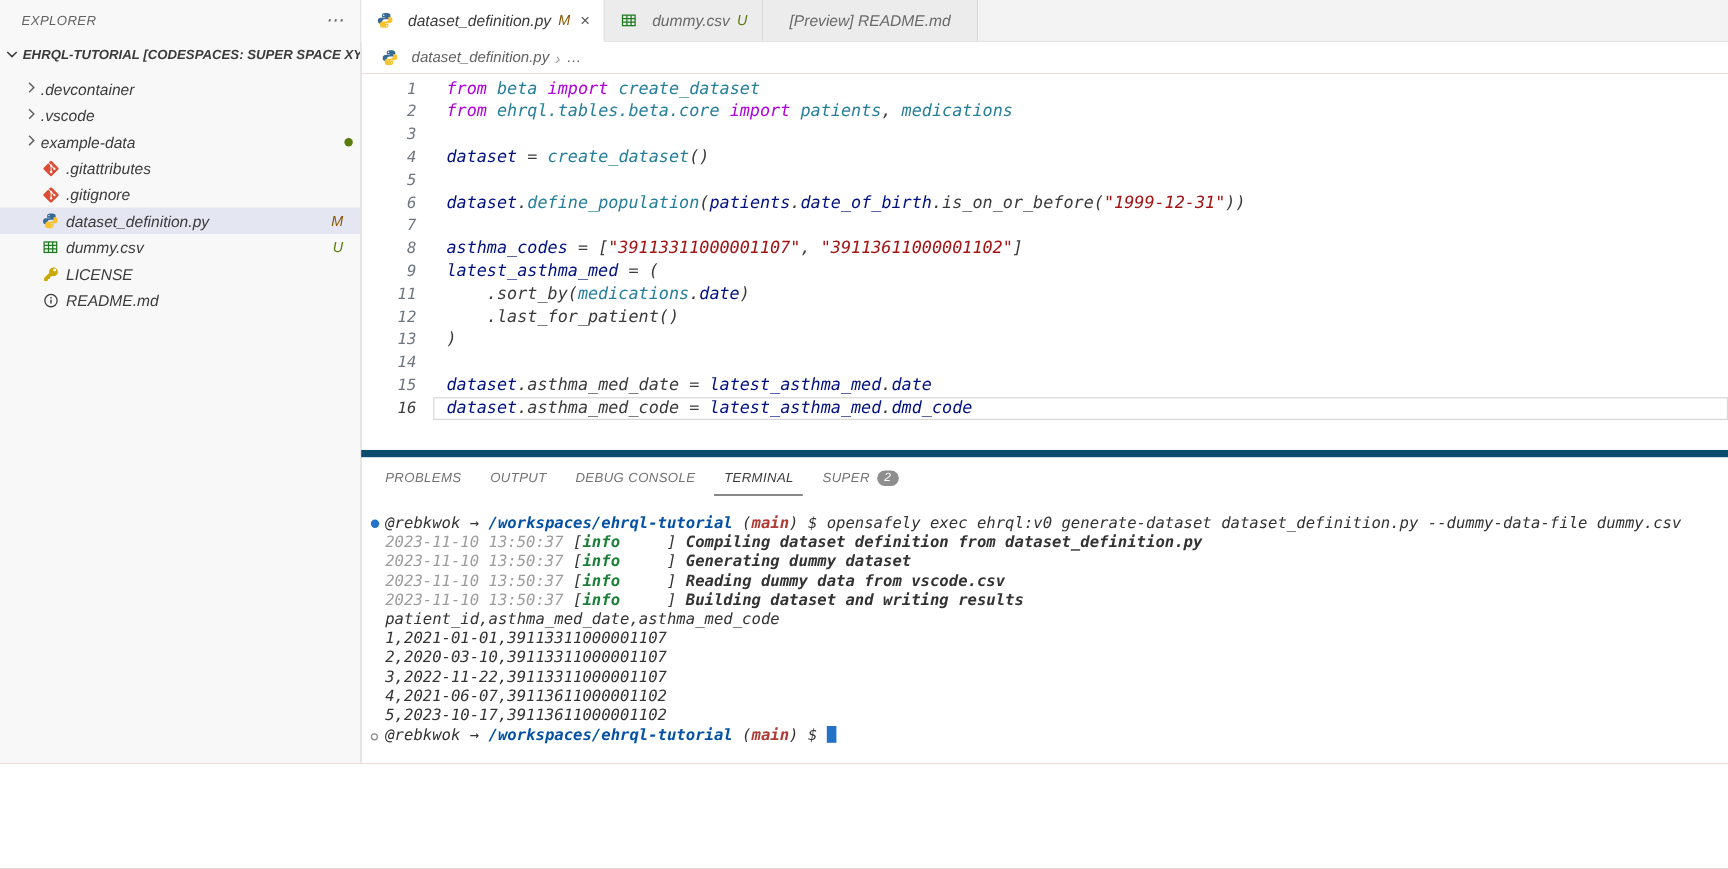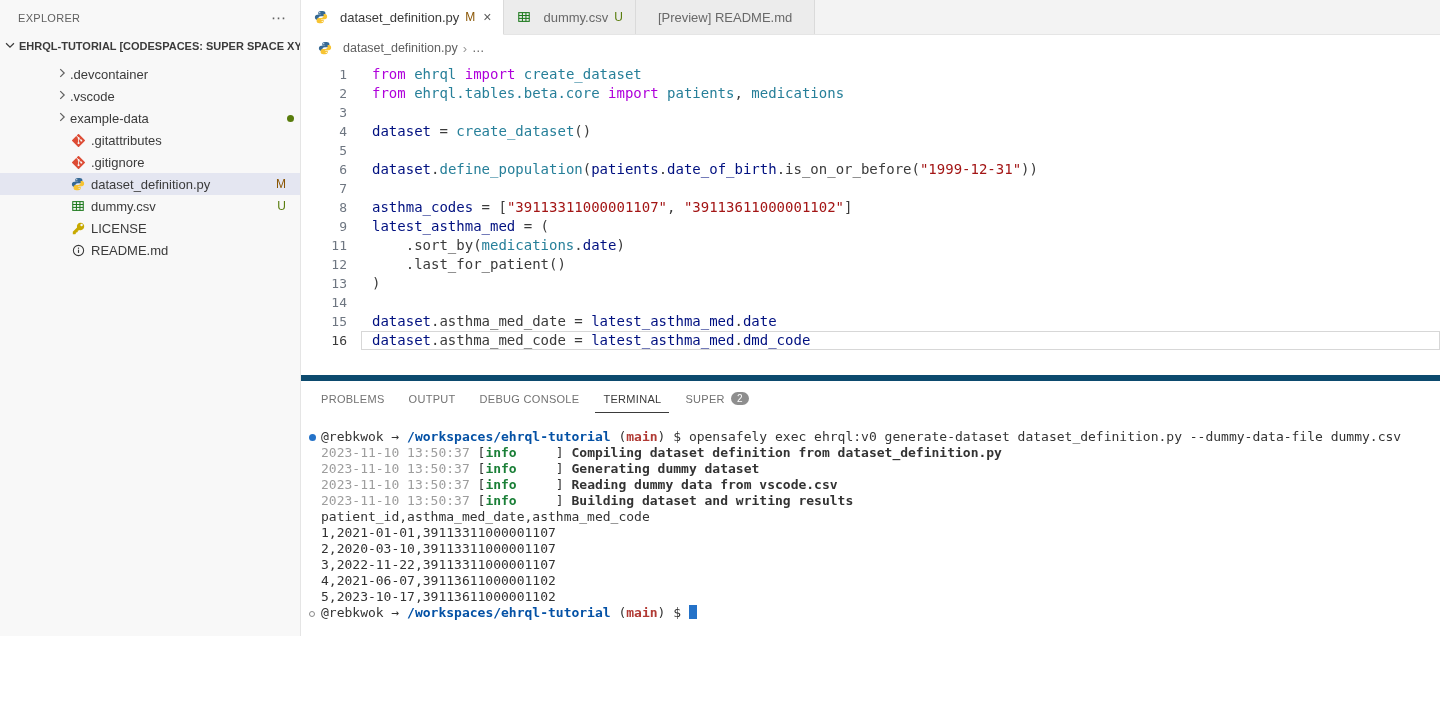--- a/index.html
+++ b/index.html
@@ -2,36 +2,36 @@
 <html style="--c-modified: #895503; --c-untracked: #587c0c; --c-keyword: #af00db; --c-namespace: #267f99; --c-variable: #001080; --c-string: #a31515; --c-terminalPath: #0451a5; --c-terminalBranch: #b13a34; --c-infoGreen: #1a7f37; --c-promptDot: #2472c8; --c-selectionBg: #e4e6f1;"><head>
 <meta charset="utf-8">
 <style>
   * { box-sizing: border-box; }
   html,body { margin:0; padding:0; }
   body {
     width:1440px; height:724px; overflow:hidden;
     font-family:"Liberation Sans", sans-serif;
     background:#ffffff; color:#3b3b3b;
   }
-  .app { display:flex; width:1440px; height:636px; background:#b91c1c; }
+  .app { display:flex; width:1440px; height:636px; background:#b91c1c;font-style:italic; }
 
   
   .sidebar {
     width:301px; min-width:301px; height:100%;
     background:#f8f8f8; border-right:1px solid #e5e5e5;
     display:flex; flex-direction:column; overflow:hidden;
   }
   .sb-header { height:35px; display:flex; align-items:center; justify-content:space-between; padding:0 14px 0 18px; }
   .sb-title { font-size:11px; color:#616161; letter-spacing:.3px; }
   .sb-more { color:#616161; font-size:15px; cursor:pointer; line-height:1; }
   .ws-row { height:22px; display:flex; align-items:center; gap:2px; padding-left:3px;
             font-weight:bold; font-size:11px; color:#3b3b3b; white-space:nowrap; overflow:hidden; cursor:pointer; }
   .ws-label { overflow:hidden; text-overflow:clip; }
   .tree { padding-top:6px; font-size:13px; }
-  .tree-row { height:22px; display:flex; align-items:center; position:relative; cursor:pointer; white-space:nowrap;padding-left:36px; }
+  .tree-row { height:22px; display:flex; align-items:center; position:relative; cursor:pointer; white-space:nowrap; }
   .tree-row.selected { background:var(--c-selectionBg,#e4e6f1); }
   .row-indent { display:inline-block; width:16px; min-width:16px; margin-left:18px; text-align:center; }
   .row-icon { display:inline-flex; width:16px; min-width:16px; justify-content:center; align-items:center; margin-right:5px; }
   .row-label { color:#3b3b3b; }
   .row-badge { position:absolute; right:14px; font-size:12px; }
   .row-badge.modified { color:var(--c-modified,#895503); }
   .row-badge.untracked { color:var(--c-untracked,#587c0c); }
   .row-dot { position:absolute; right:6px; width:7px; height:7px; border-radius:50%; background:var(--c-untracked,#587c0c); }
 
   
@@ -237,21 +237,21 @@
           </svg>
         </span>
       <span>dataset_definition.py</span>
       <span class="bc-sep">›</span>
       <span>…</span>
     </div>
 
     <div class="editor" id="code">
         <div class="code-line">
           <span class="ln">1</span>
-          <span class="lc"><span class="tk-k">from</span><span class="tk-p"> </span><span class="tk-t">ehrql</span><span class="tk-p"> </span><span class="tk-k">import</span><span class="tk-p"> </span><span class="tk-t">create_dataset</span></span>
+          <span class="lc"><span class="tk-k">from</span><span class="tk-p"> </span><span class="tk-t">beta</span><span class="tk-p"> </span><span class="tk-k">import</span><span class="tk-p"> </span><span class="tk-t">create_dataset</span></span>
         </div>
         <div class="code-line">
           <span class="ln">2</span>
           <span class="lc"><span class="tk-k">from</span><span class="tk-p"> </span><span class="tk-t">ehrql.tables.beta.core</span><span class="tk-p"> </span><span class="tk-k">import</span><span class="tk-p"> </span><span class="tk-t">patients</span><span class="tk-p">, </span><span class="tk-t">medications</span></span>
         </div>
         <div class="code-line">
           <span class="ln">3</span>
           <span class="lc"></span>
         </div>
         <div class="code-line">

